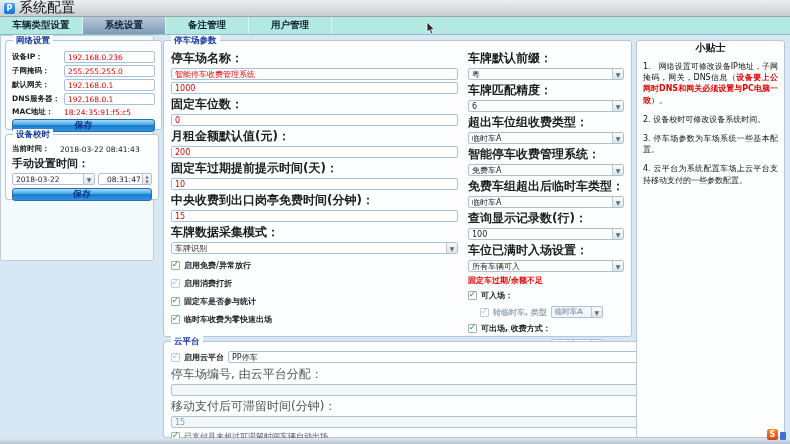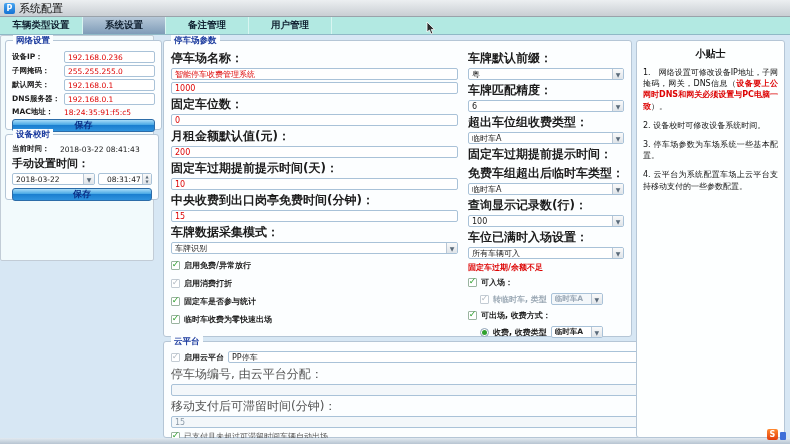--- a/index.html
+++ b/index.html
@@ -4,21 +4,21 @@
 <style>
   * { margin:0; padding:0; box-sizing:border-box; }
   html,body { width:790px; height:444px; overflow:hidden; }
   body { font-family:"DejaVu Sans", sans-serif; font-size:8px; color:#222; background:#d7e7f4; position:relative; }
 
   
   .titlebar { height:17px; background:linear-gradient(#eceff1,#c9ced3); border-bottom:1px solid #9aa2aa;
               display:flex; align-items:center; padding-left:4px; gap:4px; }
   .p-icon { width:11px; height:11px; border-radius:2px; background:linear-gradient(#4aa6f0,#1372d4);
             color:#fff; font-weight:bold; font-size:8px; display:flex; align-items:center; justify-content:center; }
-  .titlebar-text { font-size:11px; color:#111; }
+  .titlebar-text { font-size:14px; color:#111; }
 
   
   .tabstrip { height:18px; background:#b2e9e2; border-bottom:1px solid #8fb9c6; display:flex; }
   .tab { width:83px; display:flex; align-items:center; justify-content:center; font-size:9.5px; font-weight:bold;
          color:#102030; border-right:1px solid #d8f5f1; cursor:default; }
   .tab.active { background:linear-gradient(#b7c9d9,#7f9cb8); }
 
   
   .content { position:absolute; top:35px; left:0; right:0; bottom:6px; }
   .panel { position:absolute; background:#fcfeff; border:1px solid #b5c6d6; border-radius:3px; }
@@ -99,21 +99,21 @@
 
   #cloud-panel { left:163px; top:306px; width:524px; height:97px; padding:9px 7px 4px 7px; }
   .cloud-row1 { display:flex; align-items:center; gap:4px; margin-bottom:3px; }
   .cloud-row1 .lbl { font-size:8px; font-weight:bold; }
   .cloud-row1 .sel { flex:1; font-size:8px; padding-right:12px; }
   #cloud-panel .fld .lbl { color:#555; font-weight:400; }
   #cloud-panel .cbrow { margin:3px 0 4px 0; font-size:8px; color:#555; }
   #cloud-panel .save-btn { margin-top:2px; }
 
   
-  #tips-panel { left:636px; top:5px; width:149px; height:398px; padding:6px 6px; background:#fdffff; }
+  #tips-panel { left:636px; top:5px; width:149px; height:398px; padding:0 6px; background:#fdffff; }
   .tips-title { text-align:center; font-weight:bold; font-size:10px; margin-bottom:6px; color:#111; }
   .tip { font-size:8px; line-height:1.4; margin-bottom:8px; color:#111; text-align:justify; }
 
   
   .bottom-strip { position:absolute; left:0; right:0; bottom:0; height:6px; background:linear-gradient(#e2eaf1,#b7c4d1); }
 
   
   #cursor { position:absolute; left:426px; top:22px; z-index:50; }
 
   
@@ -267,21 +267,25 @@
           </span>
         </div>
         <div class="fld">
           <span class="lbl">超出车位组收费类型：</span>
           <span class="sel">
             <span>临时车A</span>
             <span class="dd-btn">▼</span>
           </span>
         </div>
         <div class="fld">
-          <span class="lbl">固定车过期提前提示时间：</span>
+          <span class="lbl">智能停车收费管理系统：</span>
+          <span class="sel">
+            <span>免费车A</span>
+            <span class="dd-btn">▼</span>
+          </span>
         </div>
         <div class="fld">
           <span class="lbl">免费车组超出后临时车类型：</span>
           <span class="sel">
             <span>临时车A</span>
             <span class="dd-btn">▼</span>
           </span>
         </div>
         <div class="fld">
           <span class="lbl">查询显示记录数(行)：</span>

